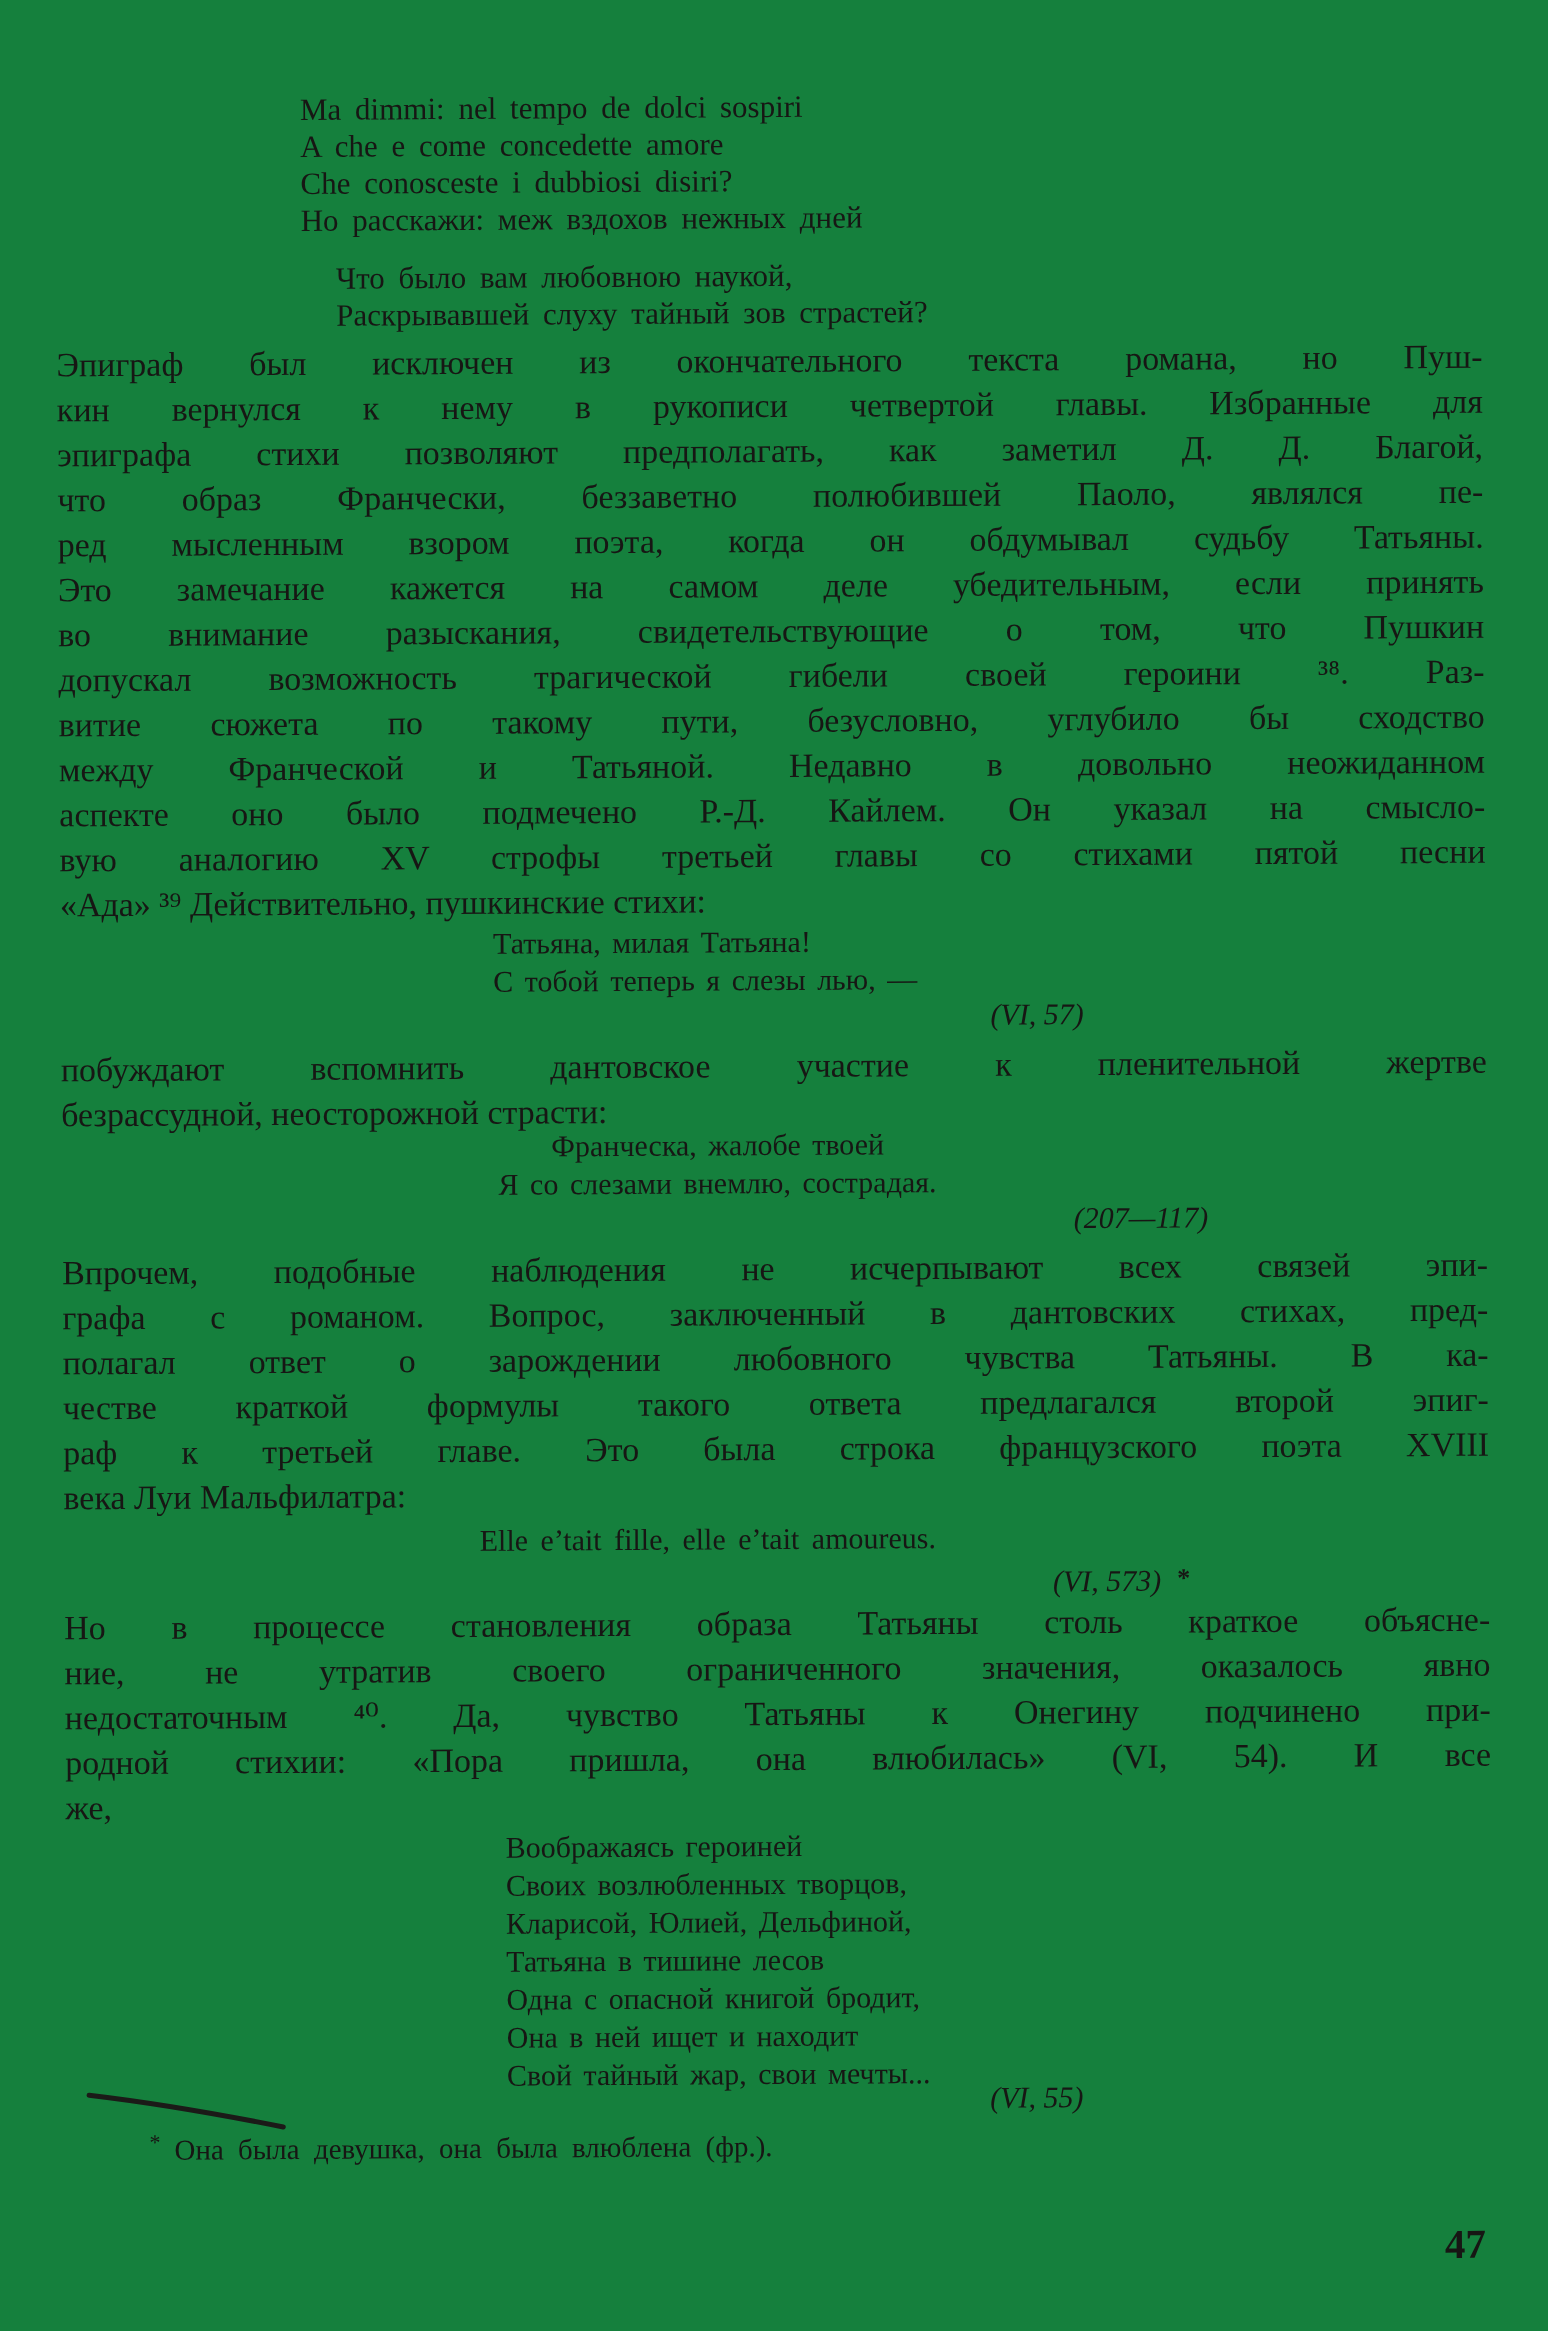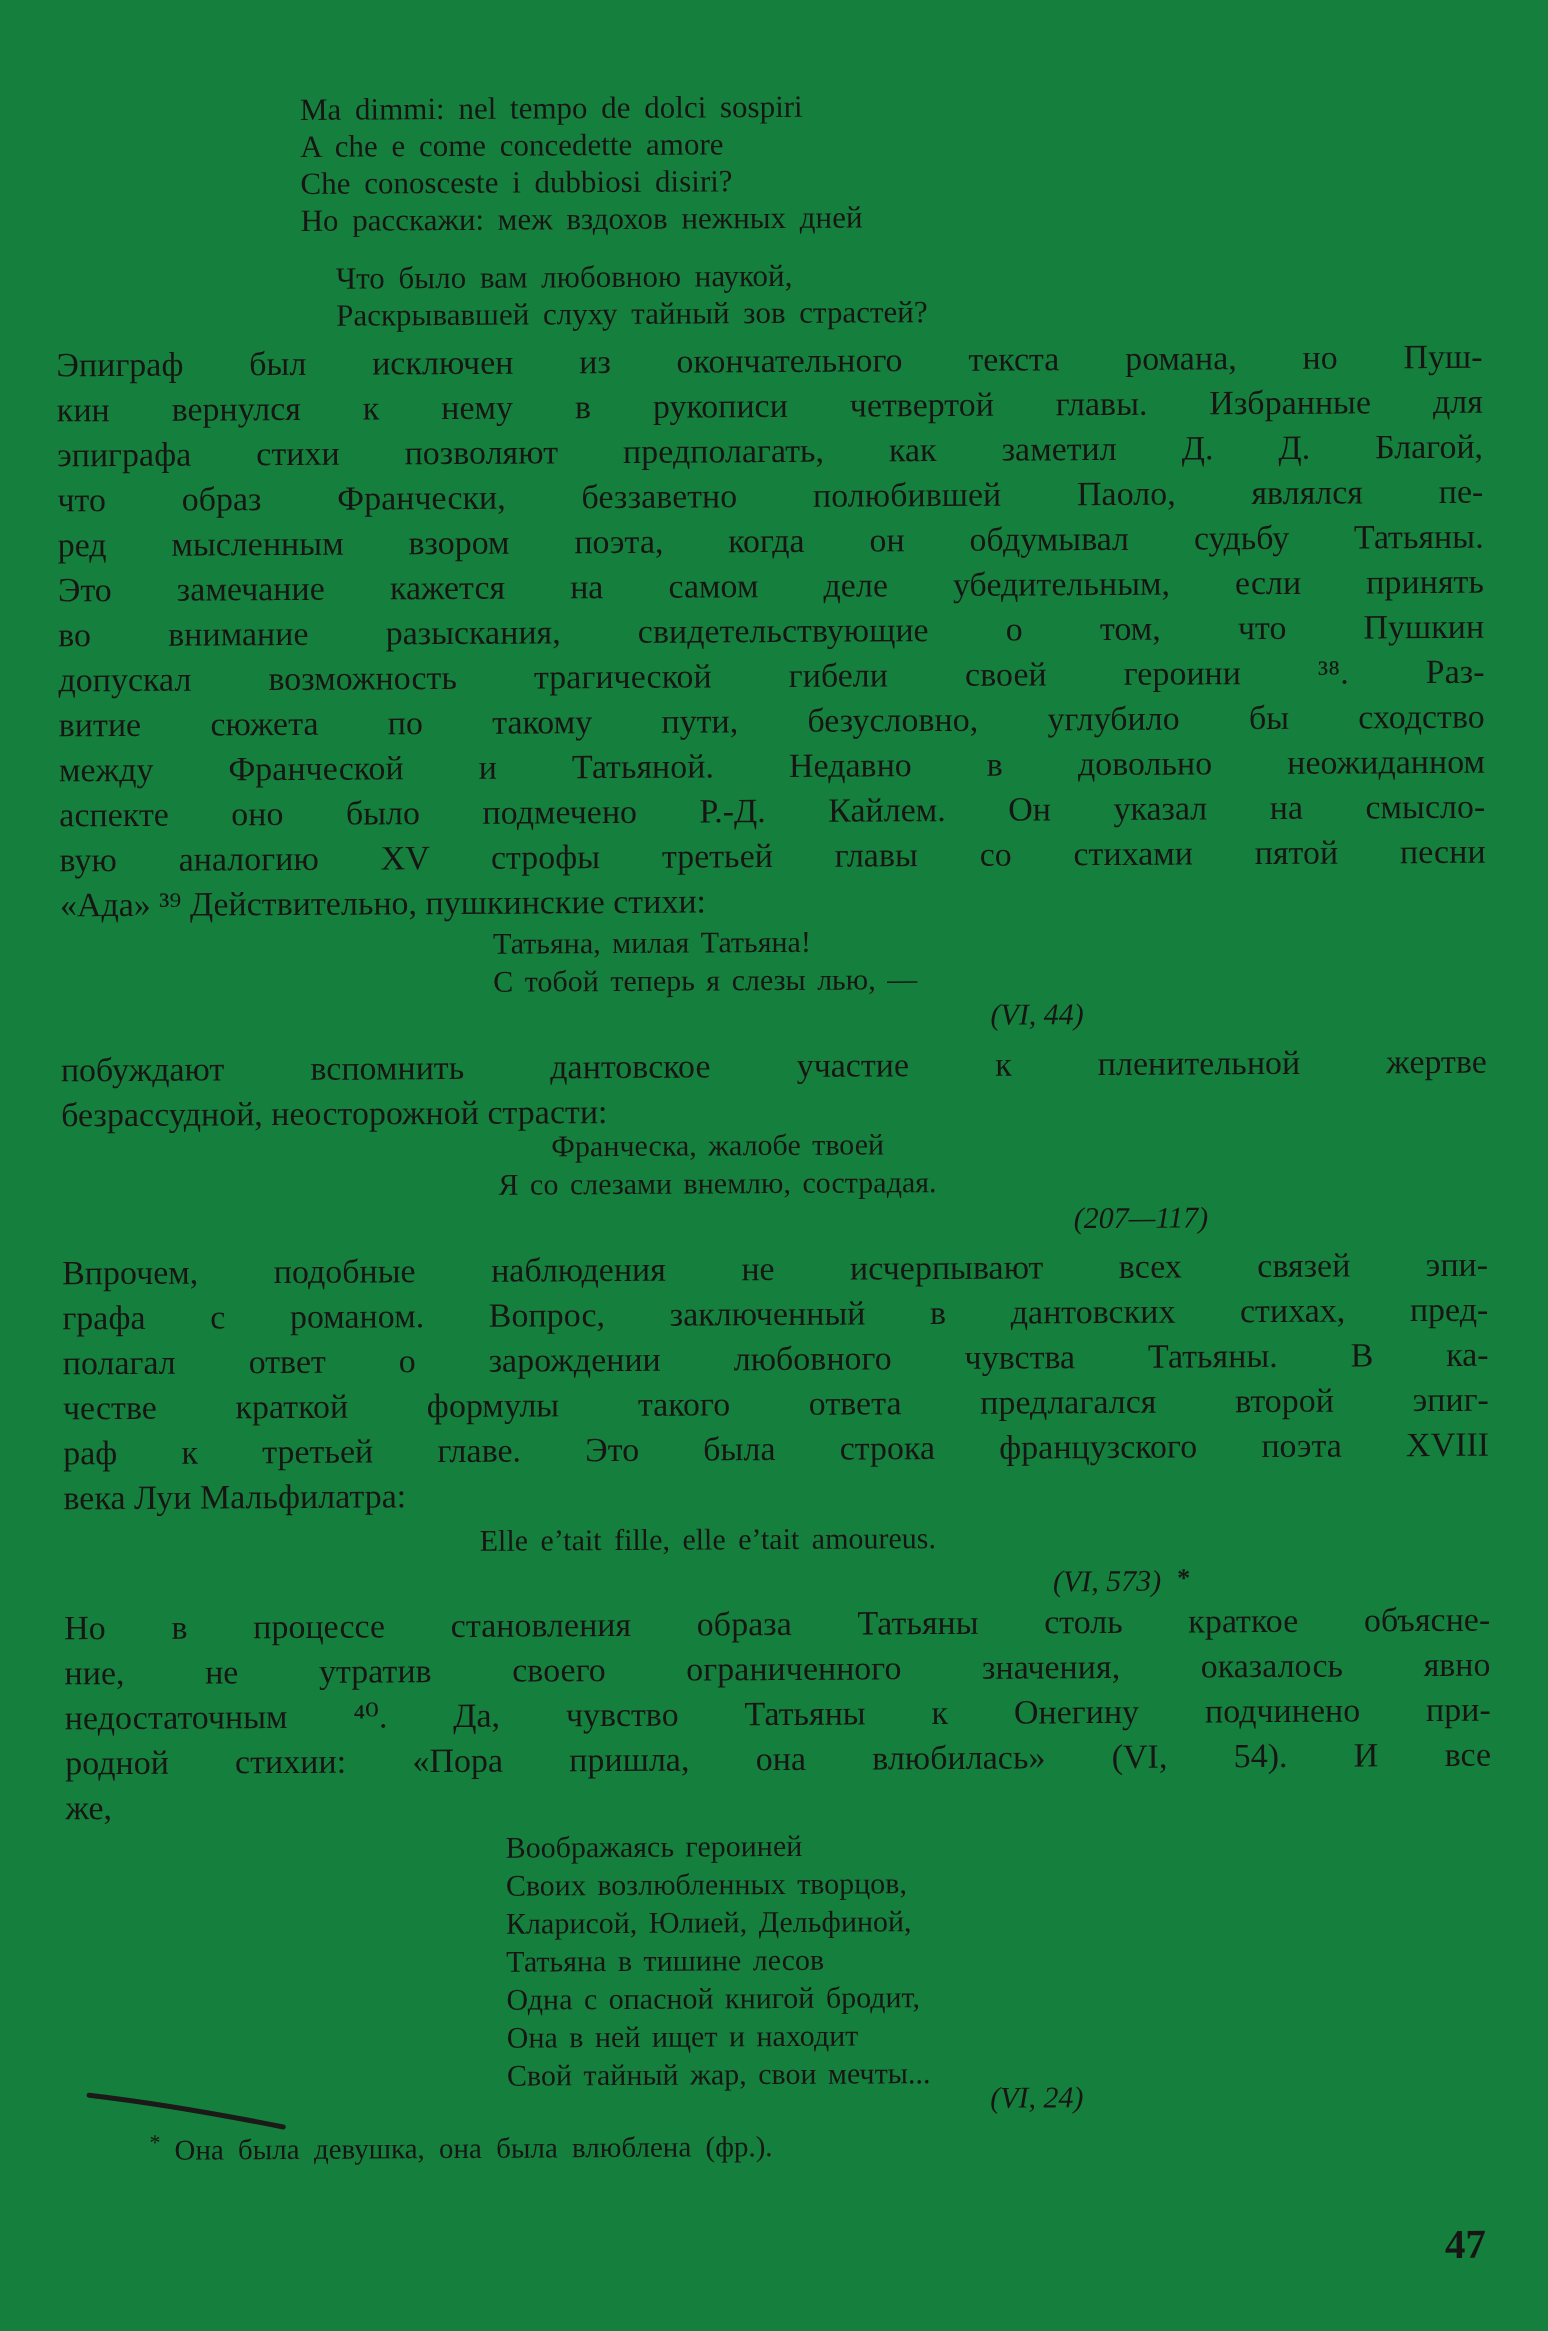--- a/index.html
+++ b/index.html
@@ -72,21 +72,21 @@
       <div class="jline">аспекте оно было подмечено Р.-Д. Кайлем. Он указал на смысло-</div>
       <div class="jline">вую аналогию XV строфы третьей главы со стихами пятой песни</div>
       <div class="lline">«Ада» ³⁹  Действительно, пушкинские стихи:</div>
     </div>
 
     <div class="abs verse" style="left:493px; top:923px;">
       <div>Татьяна, милая Татьяна!</div>
       <div>С тобой теперь я слезы лью, —</div>
     </div>
     <div class="abs cite" style="left:990px; top:999px;">
-      <span>(VI, 44)</span>
+      <span>(VI, 57)</span>
     </div>
 
     <div class="abs body-par" style="top:1043px;">
       <div class="jline">побуждают вспомнить дантовское участие к пленительной жертве</div>
       <div class="lline">безрассудной, неосторожной страсти:</div>
     </div>
 
     <div class="abs verse" style="left:497px; top:1126px;">
       <div class="v-ind">Франческа, жалобе твоей</div>
       <div>Я со слезами внемлю, сострадая.</div>
@@ -122,21 +122,21 @@
     <div class="abs verse" style="left:500px; top:1827px;">
       <div>Воображаясь героиней</div>
       <div>Своих возлюбленных творцов,</div>
       <div>Кларисой, Юлией, Дельфиной,</div>
       <div>Татьяна в тишине лесов</div>
       <div>Одна с опасной книгой бродит,</div>
       <div>Она в ней ищет и находит</div>
       <div>Свой тайный жар, свои мечты...</div>
     </div>
     <div class="abs cite" style="left:983px; top:2082px;">
-      <span>(VI, 24)</span>
+      <span>(VI, 55)</span>
     </div>
 
     <svg class="abs rule-svg" width="230" height="50" viewBox="0 0 230 50">
       <path d="M 12 7 Q 100 18 206 40" stroke="#1b1a18" stroke-width="5" fill="none" stroke-linecap="round"></path>
     </svg>
 
     <div class="abs footnote">
       <span class="fmark">*</span><span>Она была девушка, она была влюблена  (фр.).</span>
     </div>
 

